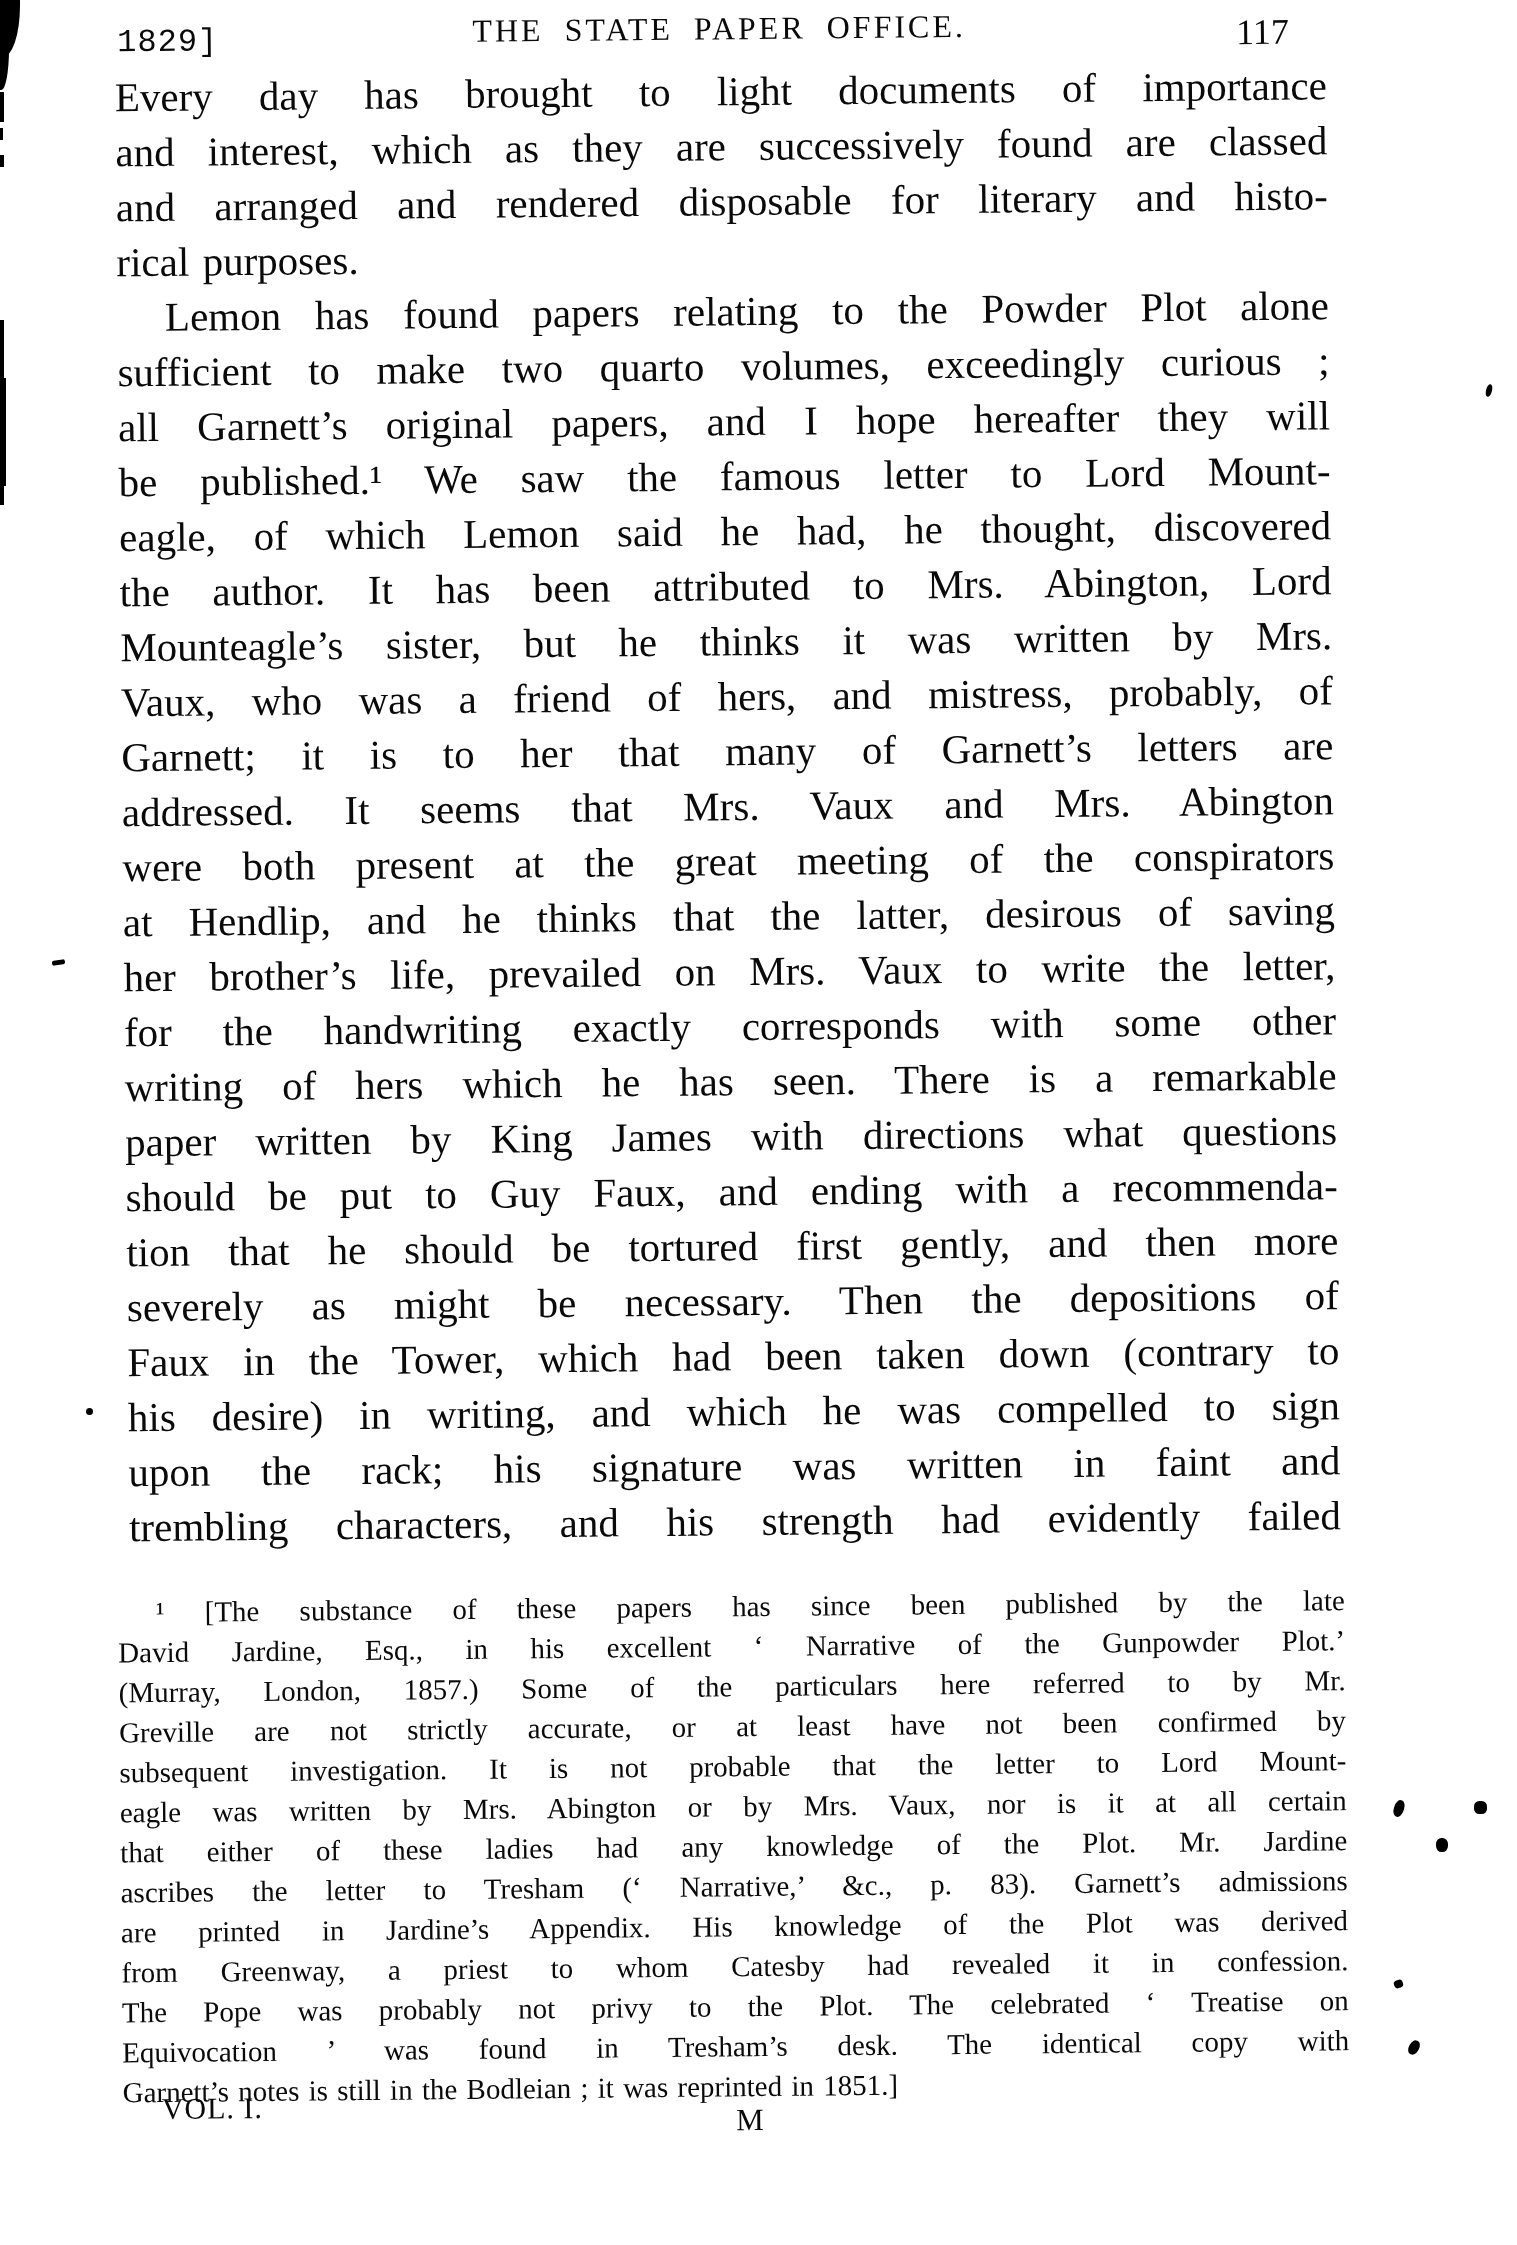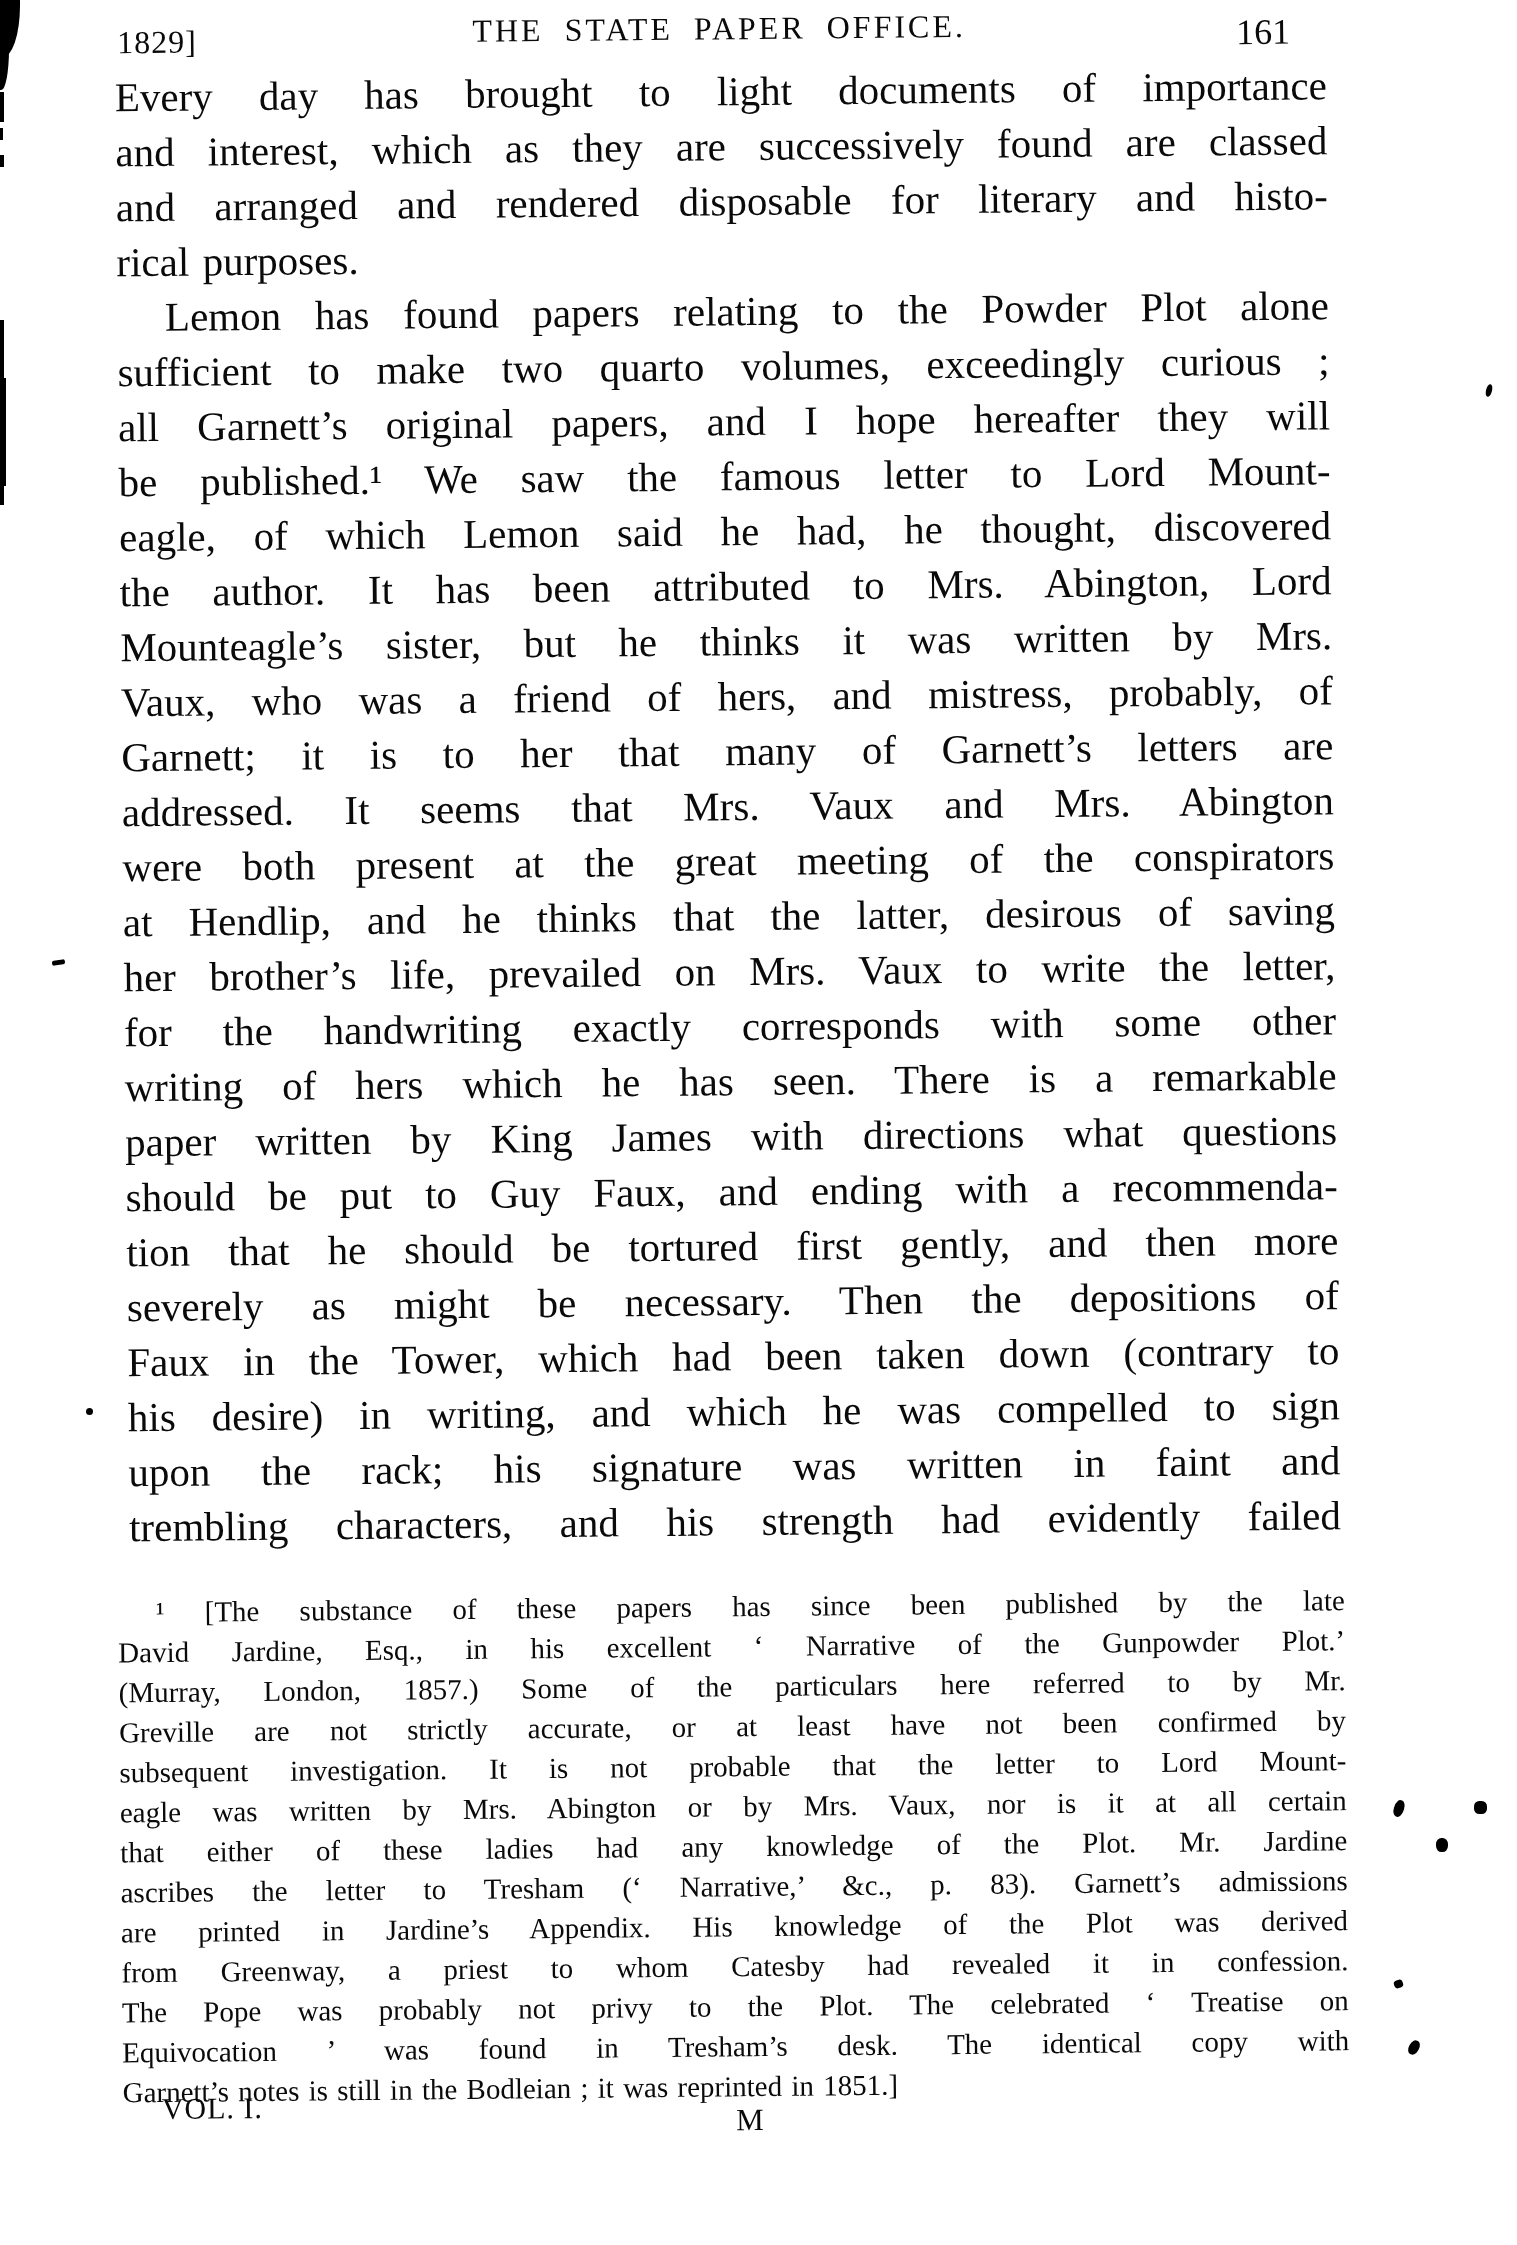--- a/index.html
+++ b/index.html
@@ -10,21 +10,21 @@
     overflow:hidden;
     font-family:"Liberation Serif", serif;
     color:#0a0a0a;
   }
   .content{
     position:absolute;left:0;top:0;width:1517px;height:2245px;
     transform:rotate(-0.57deg);
     transform-origin:50% 50%;
   }
   
-  .year-marker{position:absolute;left:128px;top:18px;font-size:32px;letter-spacing:1px;}
+  .year-marker{position:absolute;left:128px;top:18px;font-size:32px;letter-spacing:1px;font-family:Liberation Mono, monospace;}
   .running-title{position:absolute;left:0;top:10px;width:1460px;text-align:center;
     font-size:32px;letter-spacing:3px;word-spacing:10px;}
   .page-number{position:absolute;left:1247px;top:16px;font-size:36px;}
   
   .body-text{position:absolute;left:125px;top:64px;width:1212px;
     font-size:41px;line-height:55px;word-spacing:3px;}
   .body-text .ind{text-indent:48px;}
   
   .footnote{position:absolute;left:113px;top:1586px;width:1227px;
     font-size:29px;line-height:40px;word-spacing:2px;}
@@ -71,21 +71,21 @@
   <div class="art a-sp1"></div>
   <div class="art a-sp2"></div>
   <div class="art a-sp3"></div>
   <div class="art a-sp4"></div>
   <div class="art a-sp5"></div>
 
   <div class="content">
 
     <div class="year-marker">1829]</div>
     <div class="running-title">THE STATE PAPER OFFICE.</div>
-    <div class="page-number">161</div>
+    <div class="page-number">117</div>
 
     <div class="body-text">
         <div>
           <div class="line just">Every day has brought to light documents of importance</div>
           <div class="line just">and interest, which as they are successively found are classed</div>
           <div class="line just">and arranged and rendered disposable for literary and histo-</div>
           <div class="line">rical purposes.</div>
         </div>
         <div>
           <div class="line just ind">Lemon has found papers relating to the Powder Plot alone</div>

